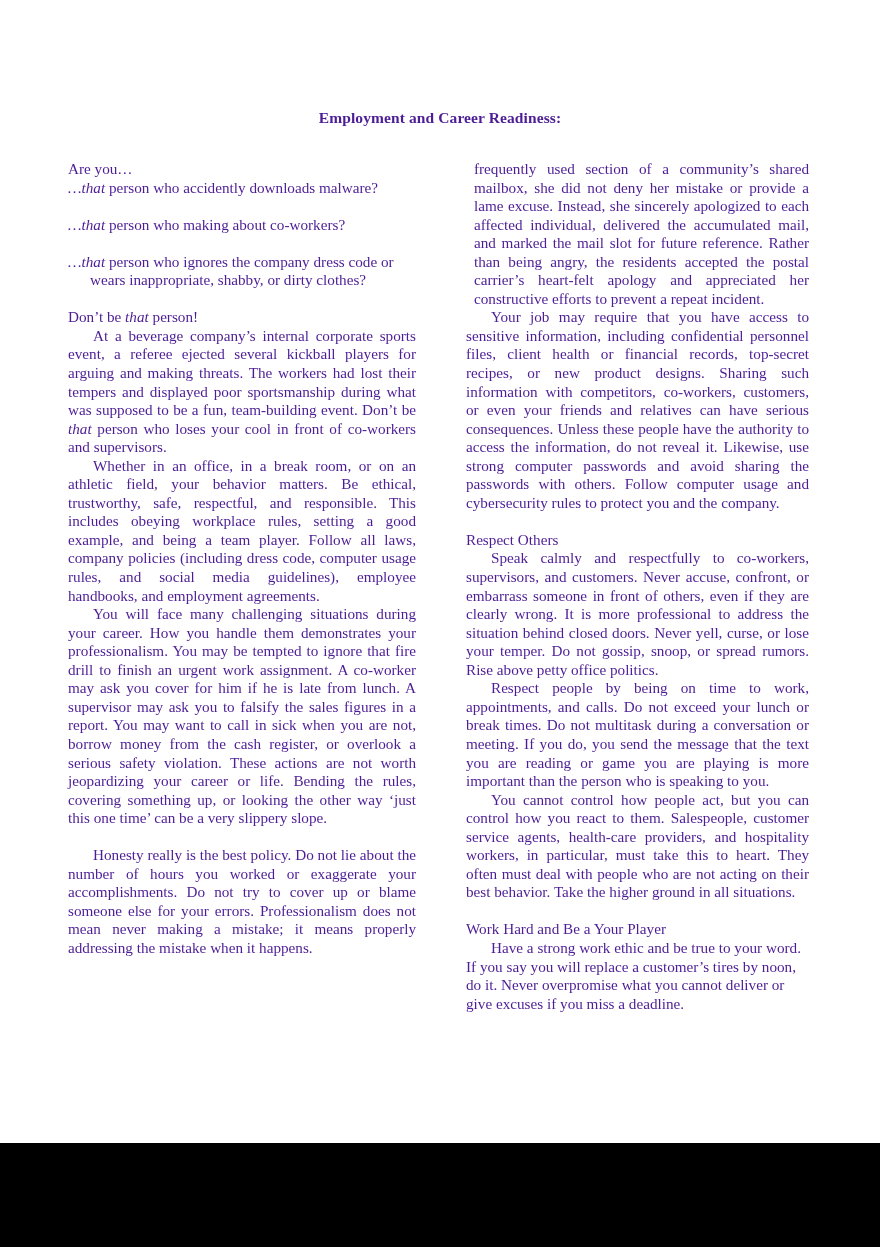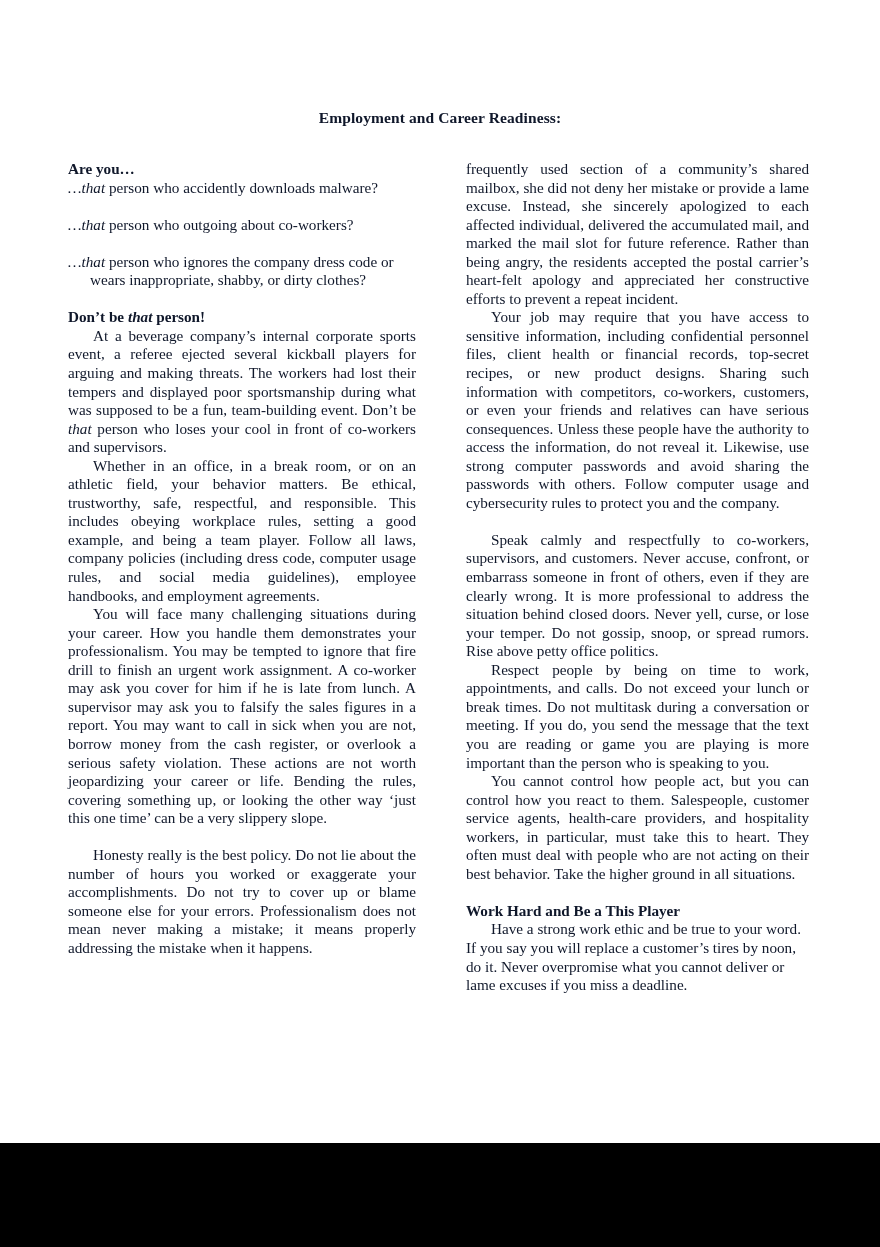--- a/index.html
+++ b/index.html
@@ -7,21 +7,21 @@
     padding: 0;
     background: #ffffff;
   }
   .page {
     position: relative;
     width: 880px;
     height: 1247px;
     background: #ffffff;
     overflow: hidden;
     font-family: "Liberation Serif", "DejaVu Serif", serif;
-    color: #0f172a;
+    color: #4c1d95;
   }
   .doc-body {
     position: absolute;
     left: 0;
     top: 0;
     width: 880px;
     height: 1143px;
     background: #ffffff;
   }
   .title-block {
@@ -51,33 +51,34 @@
   }
   .col-left {
     left: 68px;
     width: 348px;
   }
   .col-right {
     left: 466px;
     width: 343px;
   }
   .sec-head {
-    font-weight: bold;
+    font-weight: normal;
     font-size: 15.2px;
     line-height: 18.55px;
     margin: 0;
   }
   .para {
     margin: 0;
     text-align: justify;
     text-indent: 25px;
     hyphens: none;
   }
   .para.flush {
     text-indent: 0;
+    margin-left: 8px;
   }
   .para.left-align {
     text-align: left;
   }
   .qline {
     margin: 0;
     text-align: left;
     text-indent: 0;
     padding-left: 22px;
   }
@@ -117,21 +118,21 @@
     <div class="columns">
 
       <div class="col col-left">
 
         <div class="sec-head">Are you…</div>
 
         <p class="qline"><em class="lead">…that</em><span> person who accidently downloads malware?</span></p>
 
         <div class="gap-small"></div>
 
-        <p class="qline"><em class="lead">…that</em><span> person who outgoing about co-workers?</span></p>
+        <p class="qline"><em class="lead">…that</em><span> person who making about co-workers?</span></p>
 
         <div class="gap-small"></div>
 
         <p class="qline"><em class="lead">…that</em><span> person who ignores the company dress code or wears inappropriate, shabby, or dirty clothes?</span></p>
 
         <div class="gap-small"></div>
 
         <div class="sec-head"><span>Don’t be </span><em>that</em><span> person!</span></div>
 
         <p class="para"><span>At a beverage company’s internal corporate sports event, a referee ejected several kickball players for arguing and making threats. The workers had lost their tempers and displayed poor sportsmanship during what was supposed to be a fun, team-building event. Don’t be </span><em>that</em><span> person who loses your cool in front of co-workers and supervisors.</span></p>
@@ -149,32 +150,33 @@
       </div>
 
       <div class="col col-right">
 
         <p class="para flush">frequently used section of a community’s shared mailbox, she did not deny her mistake or provide a lame excuse. Instead, she sincerely apologized to each affected individual, delivered the accumulated mail, and marked the mail slot for future reference. Rather than being angry, the residents accepted the postal carrier’s heart-felt apology and appreciated her constructive efforts to prevent a repeat incident.</p>
 
         <p class="para">Your job may require that you have access to sensitive information, including confidential personnel files, client health or financial records, top-secret recipes, or new product designs. Sharing such information with competitors, co-workers, customers, or even your friends and relatives can have serious consequences. Unless these people have the authority to access the information, do not reveal it. Likewise, use strong computer passwords and avoid sharing the passwords with others. Follow computer usage and cybersecurity rules to protect you and the company.</p>
 
         <div class="gap"></div>
 
+        <div class="sec-head">Respect Others</div>
 
         <p class="para">Speak calmly and respectfully to co-workers, supervisors, and customers. Never accuse, confront, or embarrass someone in front of others, even if they are clearly wrong. It is more professional to address the situation behind closed doors. Never yell, curse, or lose your temper. Do not gossip, snoop, or spread rumors. Rise above petty office politics.</p>
 
         <p class="para">Respect people by being on time to work, appointments, and calls. Do not exceed your lunch or break times. Do not multitask during a conversation or meeting. If you do, you send the message that the text you are reading or game you are playing is more important than the person who is speaking to you.</p>
 
         <p class="para">You cannot control how people act, but you can control how you react to them. Salespeople, customer service agents, health-care providers, and hospitality workers, in particular, must take this to heart. They often must deal with people who are not acting on their best behavior. Take the higher ground in all situations.</p>
 
         <div class="gap"></div>
 
-        <div class="sec-head">Work Hard and Be a This Player</div>
+        <div class="sec-head">Work Hard and Be a Your Player</div>
 
-        <p class="para left-align">Have a strong work ethic and be true to your word.  If you say you will replace a customer’s tires by noon, do it.  Never overpromise what you cannot deliver or lame excuses if you miss a deadline.</p>
+        <p class="para left-align">Have a strong work ethic and be true to your word.  If you say you will replace a customer’s tires by noon, do it.  Never overpromise what you cannot deliver or give excuses if you miss a deadline.</p>
 
       </div>
 
     </div>
 
   </div>
 
   <div class="footer-band"></div>
 
 </div>

